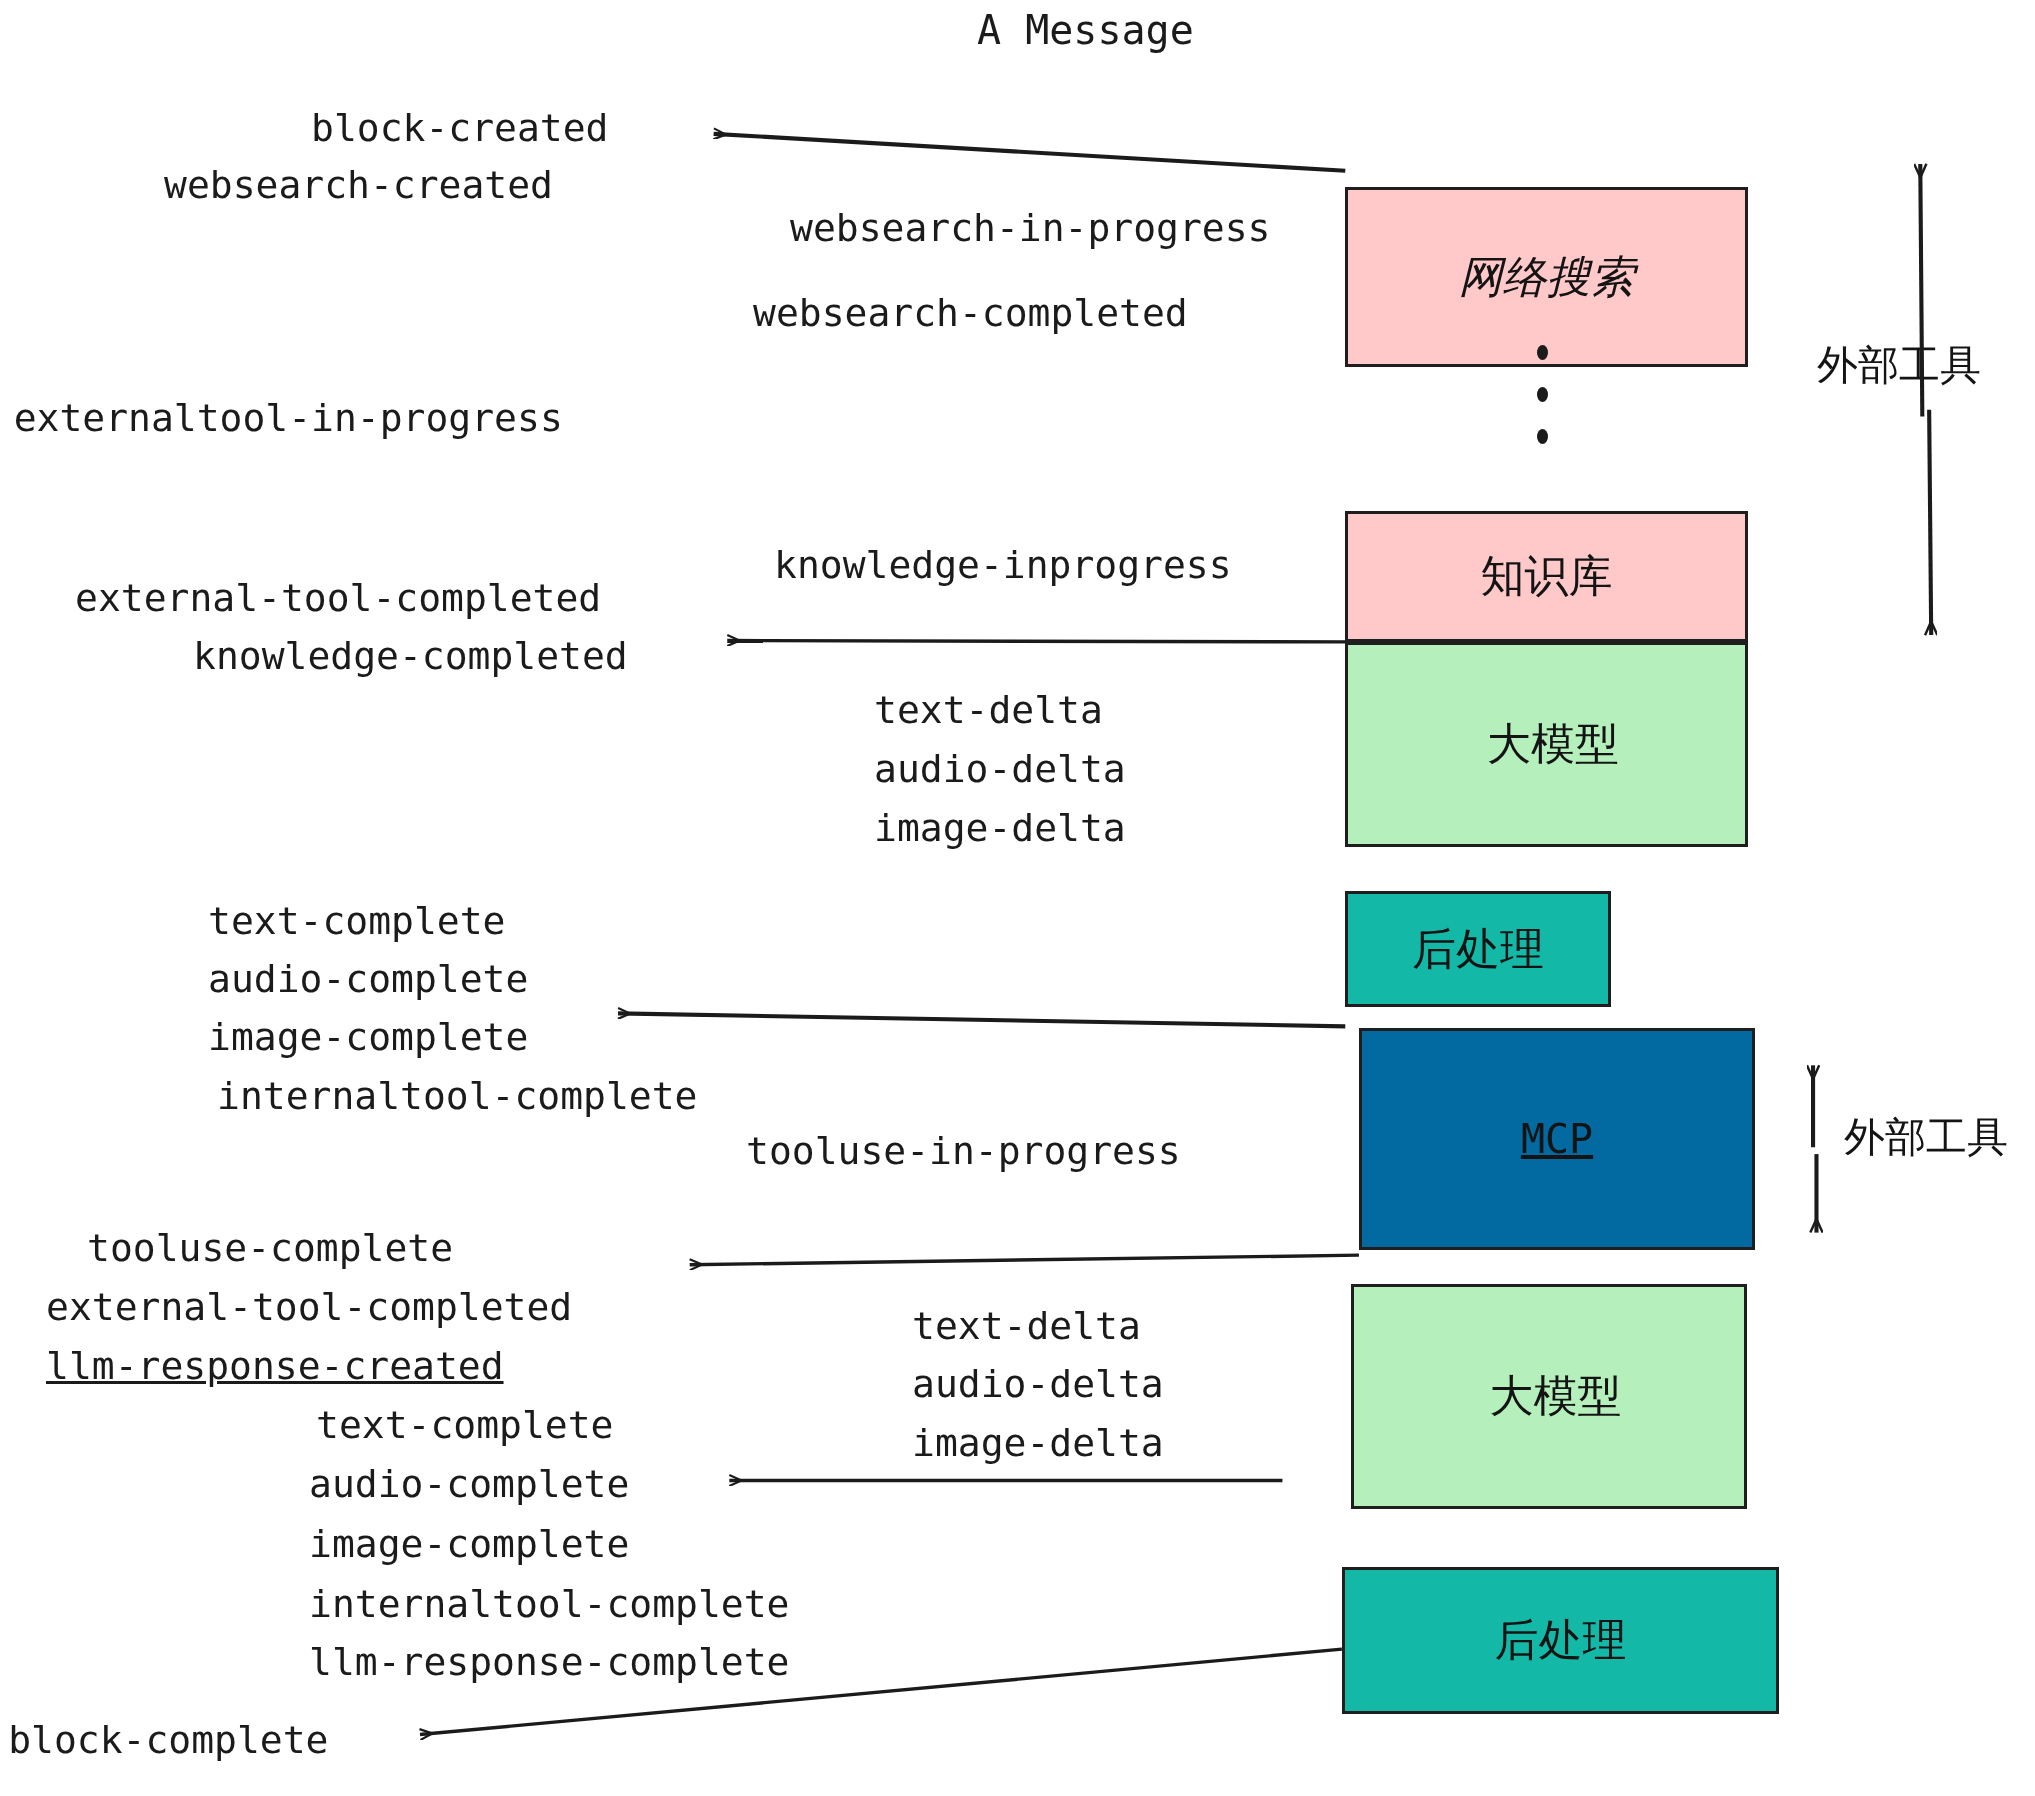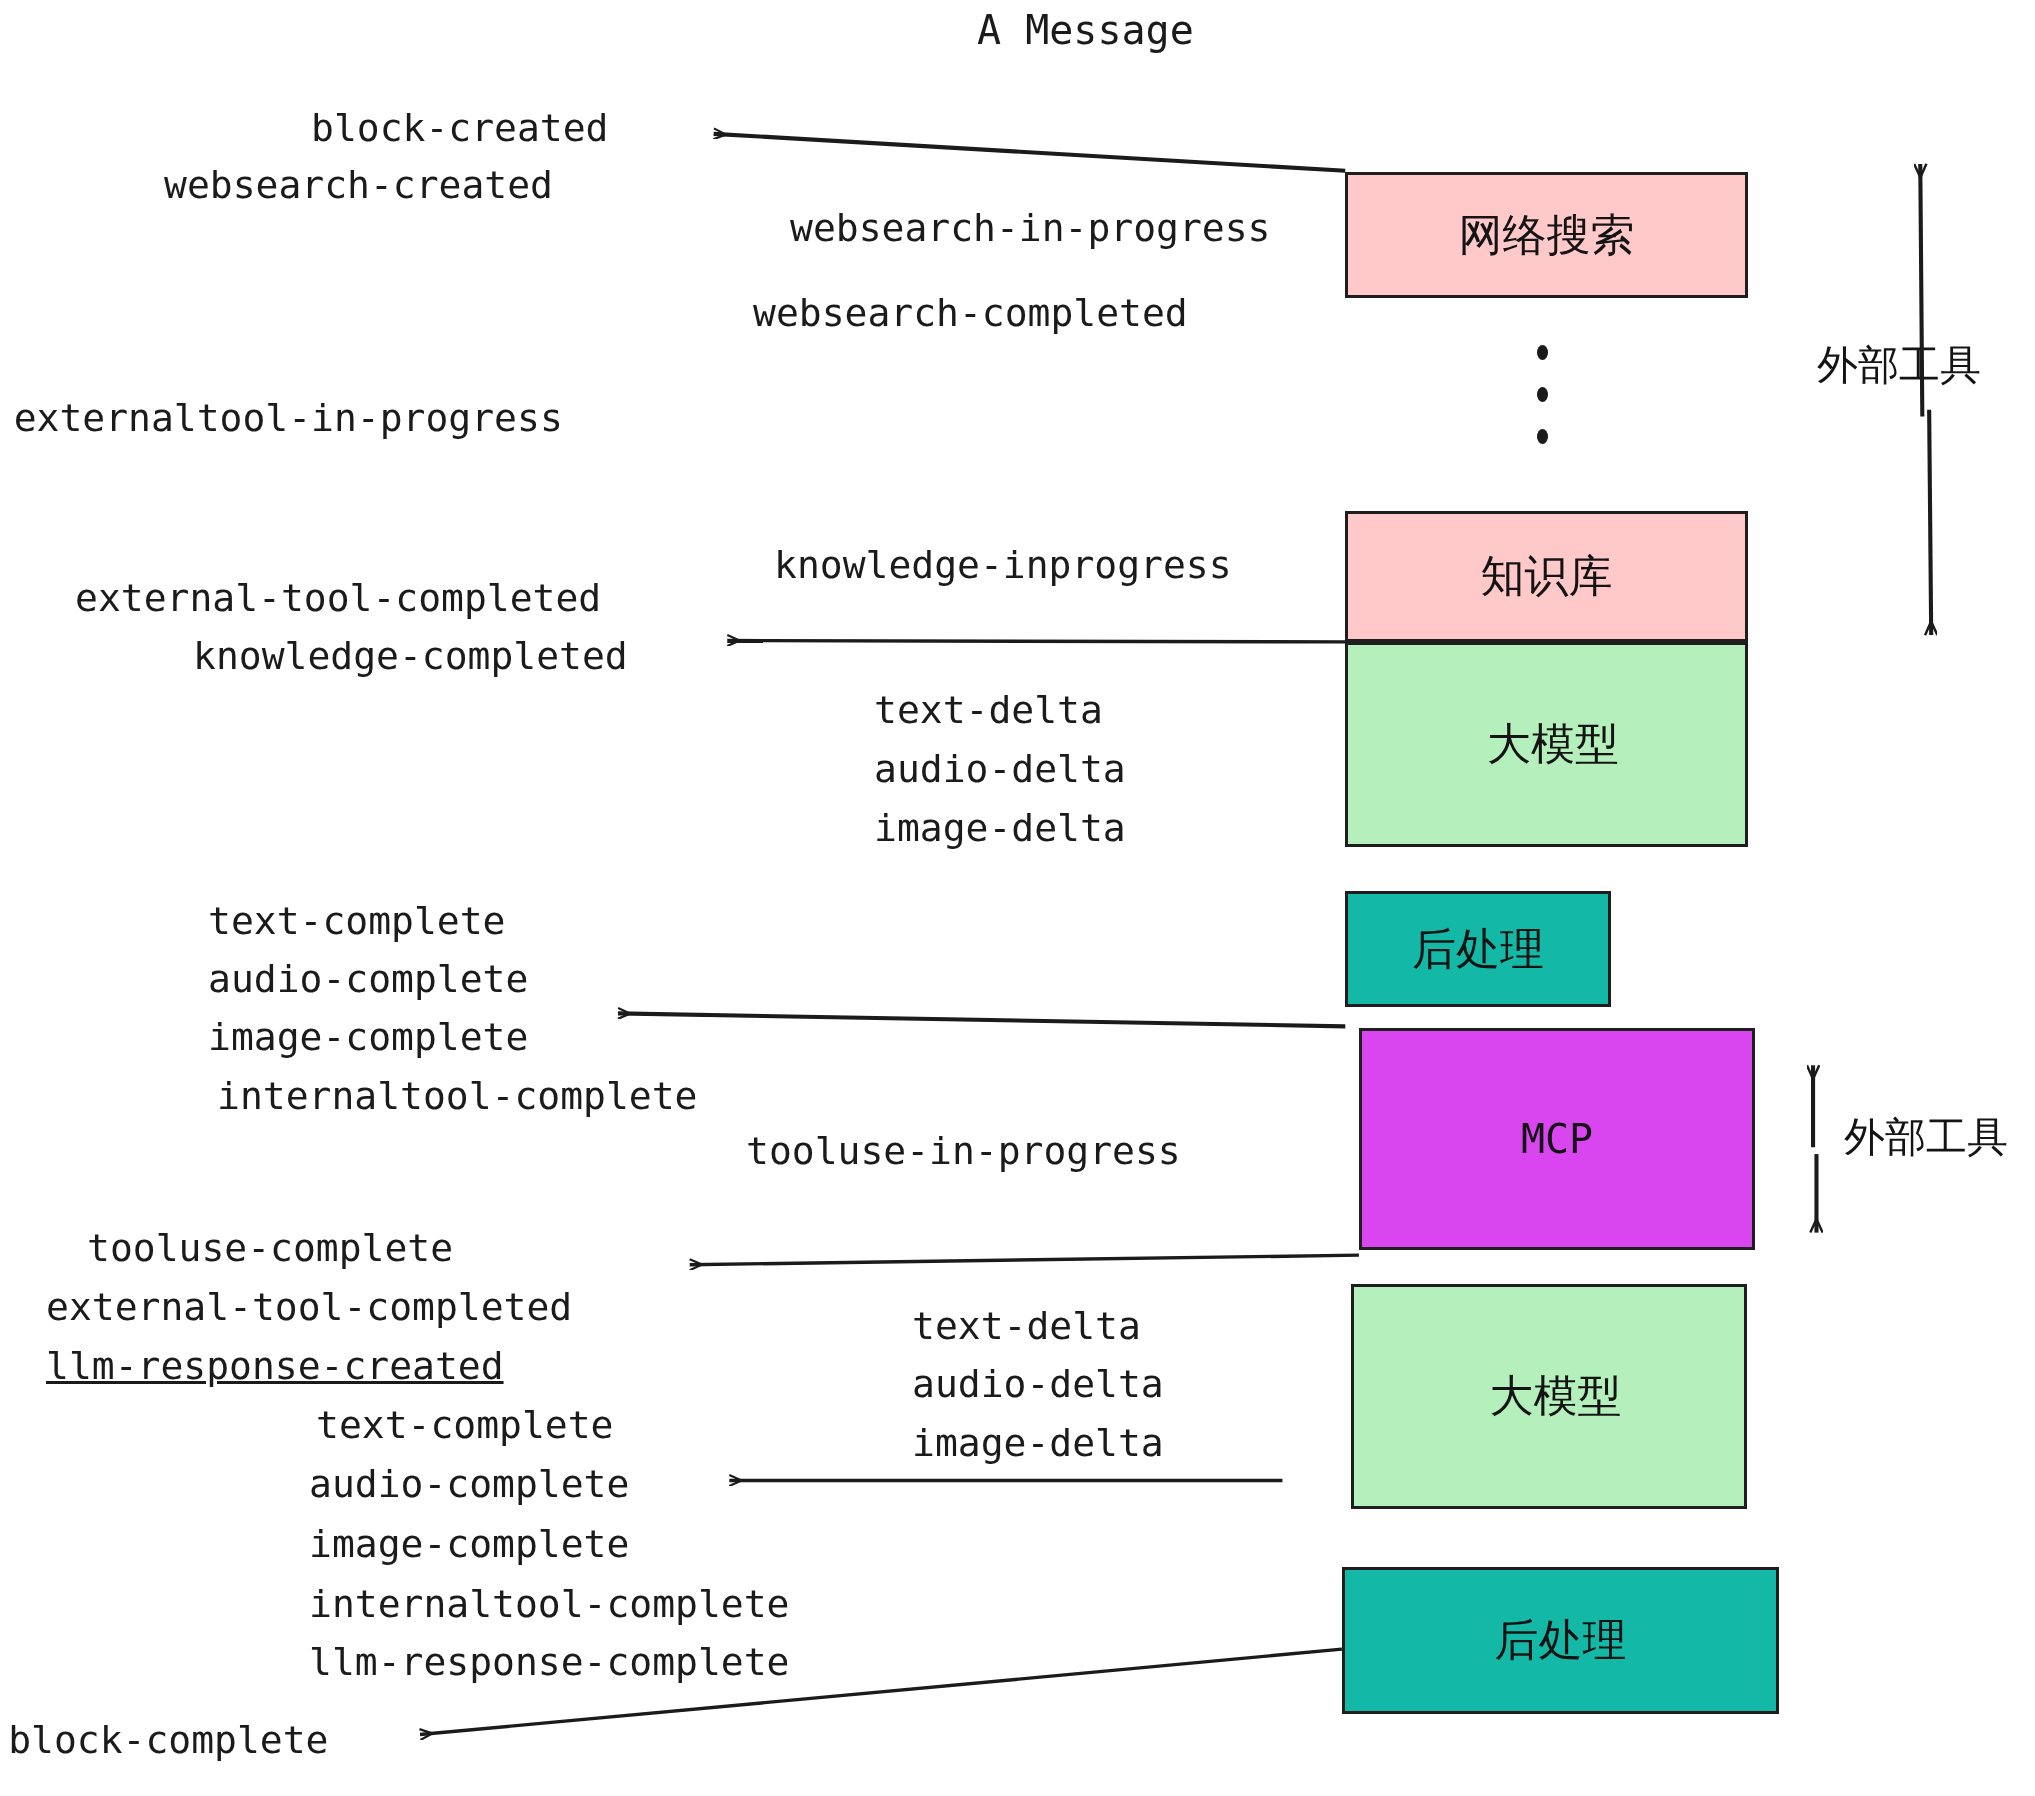--- a/index.html
+++ b/index.html
@@ -37,21 +37,21 @@
     border:3.4px solid #1e1e1e;
     display:flex;
     align-items:center;
     justify-content:center;
     font-family:"DejaVu Sans","Liberation Sans",sans-serif;
     font-size:44px;
     color:#141414;
   }
   .box.pink{background:#ffc9ca;}
   .box.green{background:#b5f0bc;padding-left:13px;}
-  .box.yellow{background:#d946ef;}
+  .box.yellow{background:#0369a1;text-decoration:underline;}
   .box.white{background:#14b8a6;}
   .box.mono{font-family:"DejaVu Sans Mono","Liberation Mono",monospace;font-size:40px;}
 
   
   .sidelabel{
     position:absolute;
     font-family:"DejaVu Sans","Liberation Sans",sans-serif;
     font-size:41px;
     white-space:nowrap;
     color:#141414;
@@ -67,21 +67,21 @@
   svg.overlay{position:absolute;left:0;top:0;width:2035px;height:1796px;pointer-events:none;}
 </style>
 </head>
 <body>
 
 <div id="stage">
 
   <div class="title" id="title-el" style="left:977px; top:6.8px;">A Message</div>
 
   <div id="boxes-layer">
-      <div class="box pink" style="left: 1345px; top: 172px; width: 403px; height: 126px;">
+      <div class="box pink" style="left: 1345px; top: 187px; width: 403px; height: 180px; font-style: italic;">
         <span>网络搜索</span>
       </div>
       <div class="box pink" style="left: 1345px; top: 511px; width: 403px; height: 131px; justify-content: center;">
         <span>知识库</span>
       </div>
       <div class="box green" style="left: 1345px; top: 642px; width: 403px; height: 205px;">
         <span>大模型</span>
       </div>
       <div class="box white" style="left: 1345px; top: 891px; width: 266px; height: 116px;">
         <span>后处理</span>

